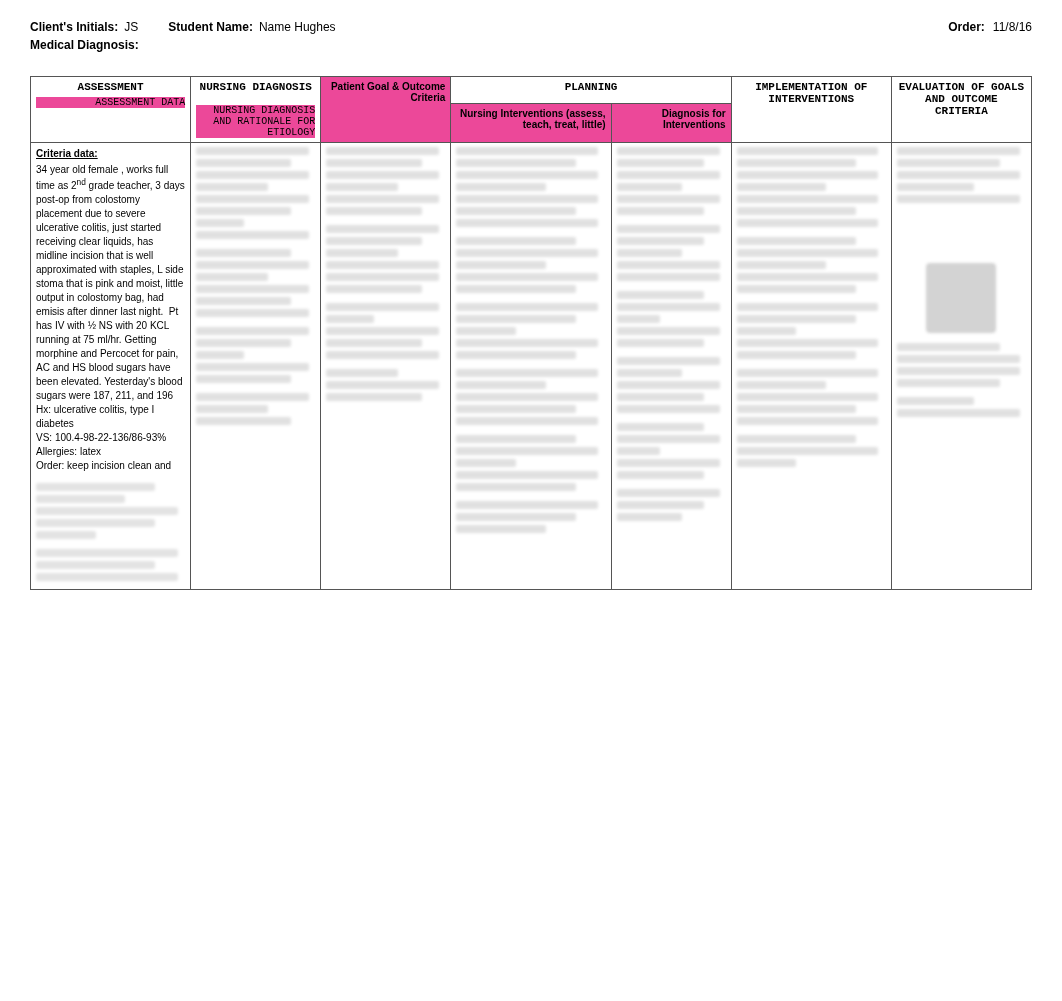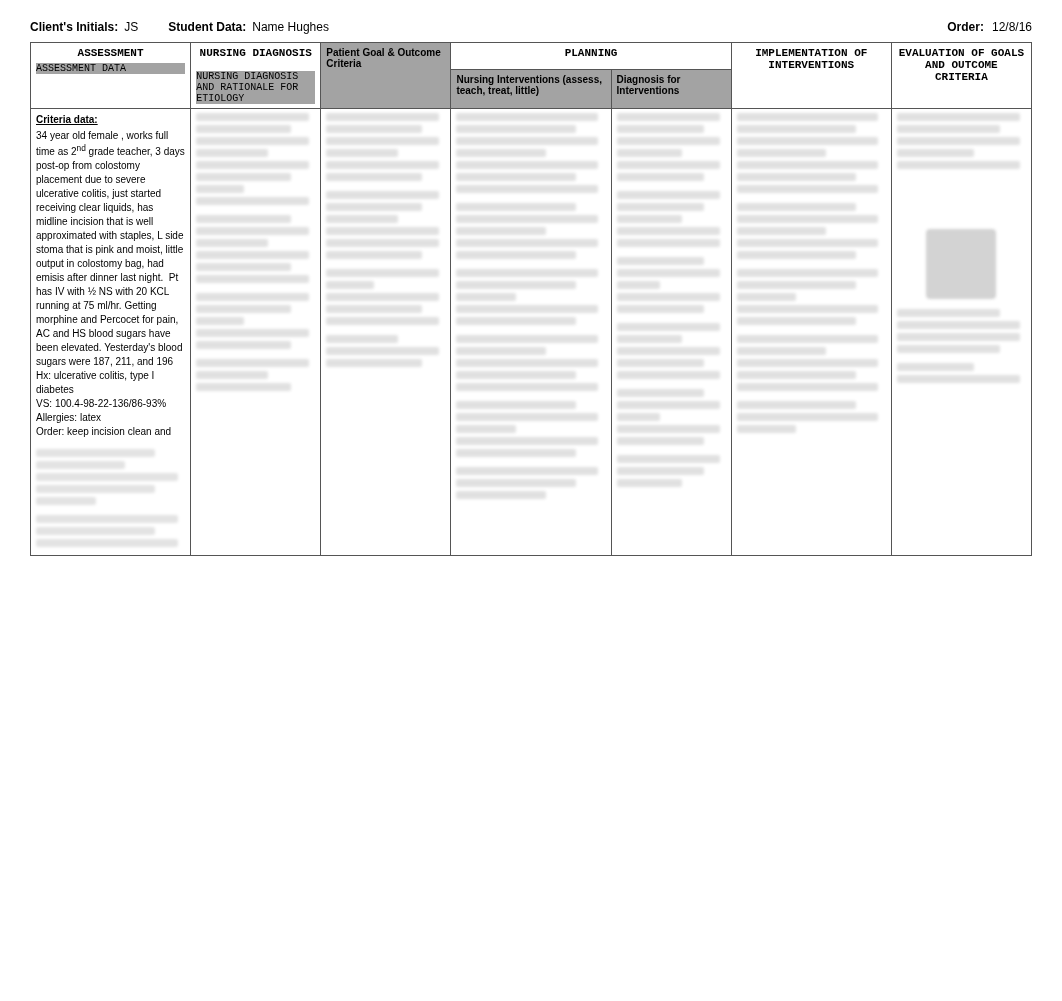--- a/index.html
+++ b/index.html
@@ -8,21 +8,21 @@
       font-size: 11px;
       background: #fff;
       color: #000;
       width: 1062px;
     }
     .page-container {
       width: 1062px;
       padding: 20px 30px;
     }
     .header-section {
-      margin-bottom: 8px;
+      margin-bottom: 24px;
       text-align: right;
     }
     .header-row {
       display: flex;
       align-items: baseline;
       margin-bottom: 4px;
       gap: 30px;
     }
     .header-field {
       display: flex;
@@ -63,24 +63,24 @@
 
     .th-main {
       background: #fff;
       font-weight: bold;
       font-size: 11px;
       text-align: center;
       text-transform: uppercase;
       font-family: Liberation Mono, monospace;
     }
     .th-sub {
-      background: #a3a3a3;
+      background: #ec4899;
       font-weight: bold;
       font-size: 10px;
-      text-align: left;
+      text-align: right;
     }
     .assessment-content {
       font-size: 10px;
       line-height: 1.4;
     }
     .assessment-content .section-title {
       font-weight: bold;
       text-decoration: underline;
       margin-bottom: 2px;
     }
@@ -100,26 +100,31 @@
 
 <div class="page-container">
 
   <div class="header-section">
     <div class="header-row">
       <div class="header-field">
         <span class="header-label">Client's Initials:</span>
         <span class="header-value">JS</span>
       </div>
       <div class="header-field">
-        <span class="header-label">Student Data:</span>
+        <span class="header-label">Student Name:</span>
         <span class="header-value">Name Hughes</span>
       </div>
       <div class="header-right">
         <span class="header-label">Order:</span>
-        <span class="header-value">12/8/16</span>
+        <span class="header-value">11/8/16</span>
+      </div>
+    </div>
+    <div class="header-row">
+      <div class="header-field">
+        <span class="header-label">Medical Diagnosis:</span>
       </div>
     </div>
   </div>
 
   <table class="care-plan-table">
     <thead>
       <tr>
 
         <th class="th-main col-assessment" rowspan="2">
           <div>ASSESSMENT</div>

